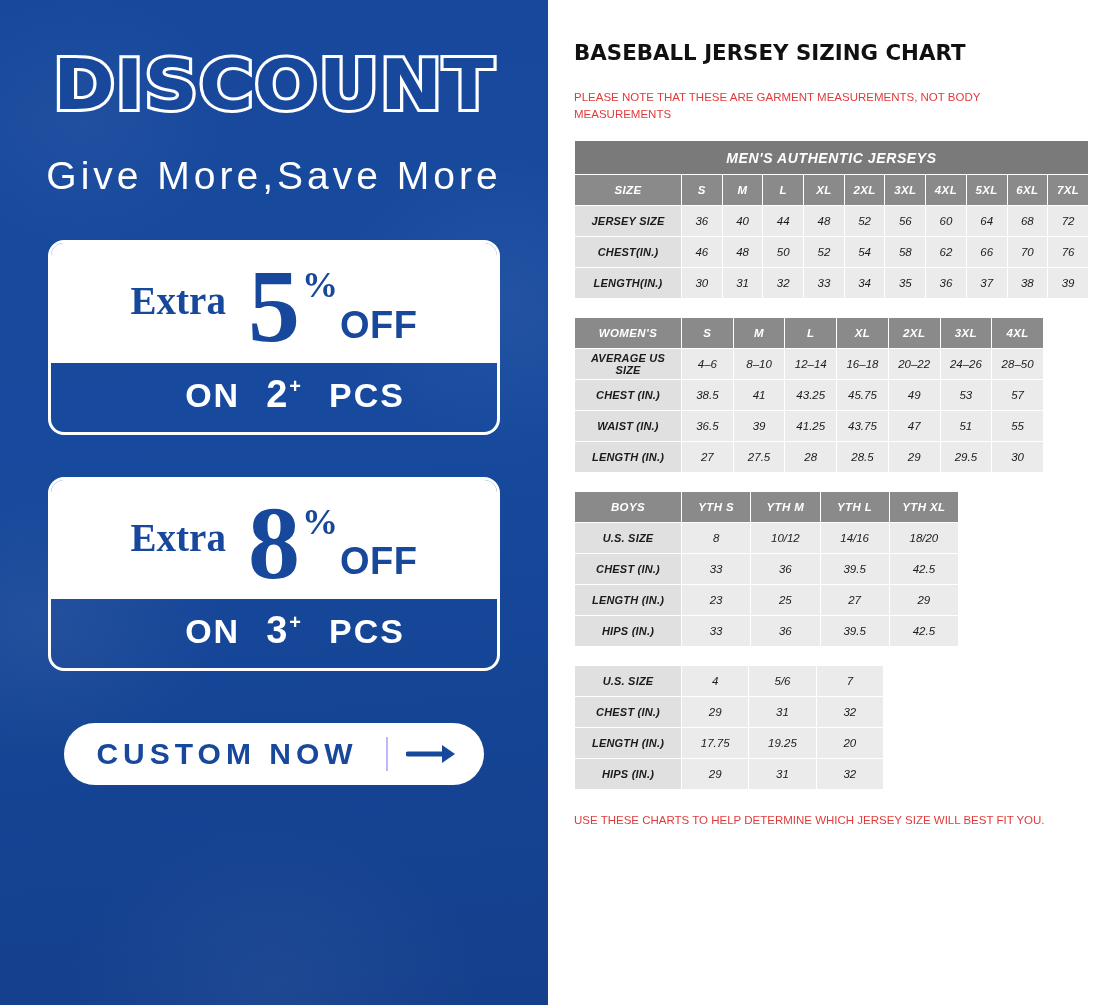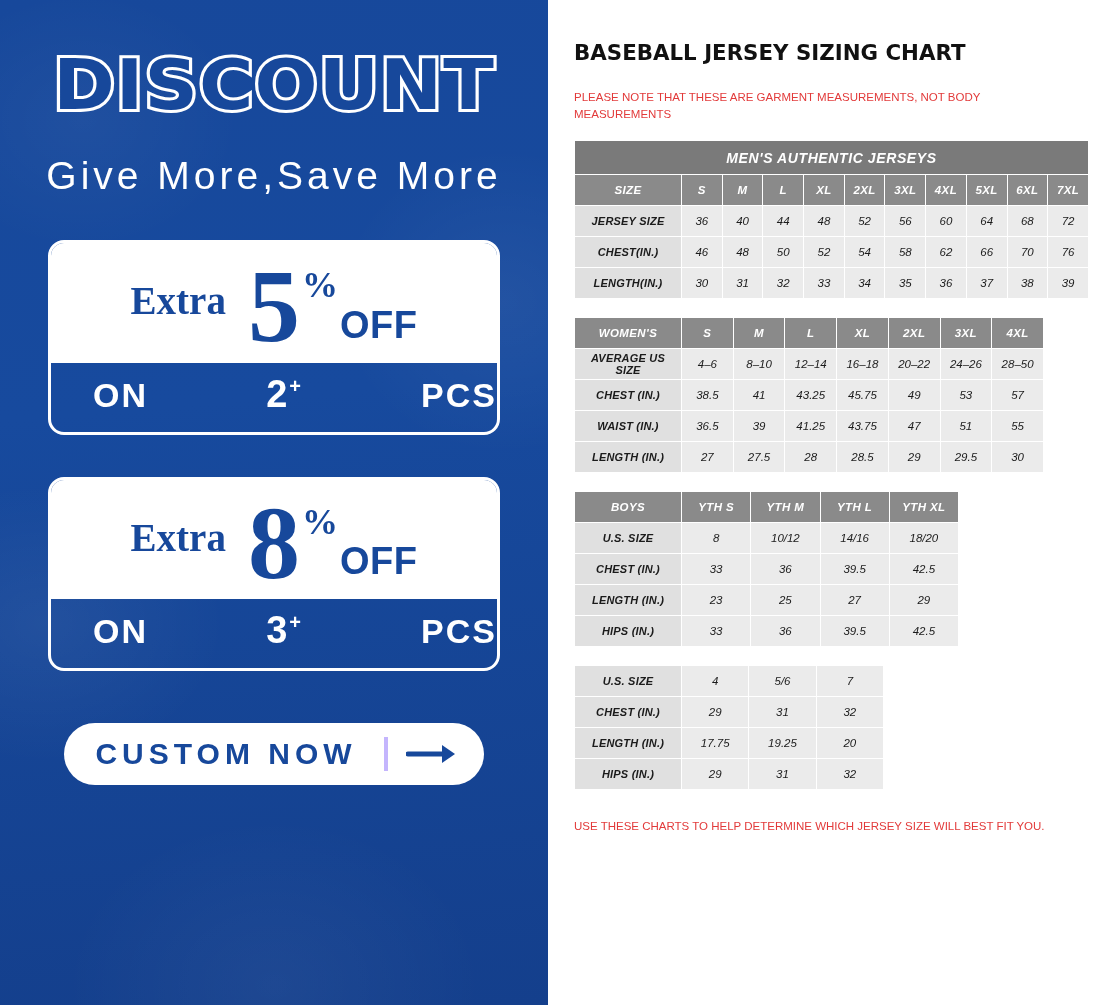--- a/index.html
+++ b/index.html
@@ -114,21 +114,21 @@
     font-weight: bold;
     font-family: "Liberation Sans", sans-serif;
     align-self: flex-end;
     margin-bottom: 6px;
     margin-left: 2px;
     letter-spacing: 0.5px;
   }
   .offer-card .bottom {
     display: flex;
     align-items: baseline;
-    justify-content: space-between;
+    justify-content: center;
     gap: 26px;
     color: #ffffff;
     padding: 10px 0 16px 14px;
     font-family: "Liberation Sans", sans-serif;
     font-weight: bold;
     font-size: 34px;
     letter-spacing: 2px;
     margin-left: 28px;
   }
   .offer-card .bottom .qty { font-size: 38px; }
@@ -147,21 +147,21 @@
     cursor: pointer;
   }
   .custom-btn .lbl {
     flex: 1;
     text-align: center;
     color: #17489b;
     font-size: 30px;
     font-weight: bold;
     letter-spacing: 5px;
     font-family: "Liberation Sans", sans-serif;
-    border-right: 4px solid #c4b5fd;
+    border-right: 2px solid #c4b5fd;
     padding-right: 10px;
     margin-left: 14px;
   }
   .custom-btn .arrow-wrap {
     width: 88px;
     display: flex;
     align-items: center;
     justify-content: center;
   }
   .arrow-ico { display: block; }
@@ -186,21 +186,21 @@
     color: #e23a3a;
     font-size: 11.5px;
     line-height: 1.45;
     margin-top: 24px;
     font-family: "Liberation Sans", sans-serif;
     max-width: 505px;
   }
   .chart-foot {
     color: #e23a3a;
     font-size: 11.5px;
-    margin-top: 30px;
+    margin-top: 24px;
     font-family: "Liberation Sans", sans-serif;
   }
 
   table.sz {
     border-collapse: collapse;
     margin-top: 18px;
     font-family: "Liberation Sans", sans-serif;
     table-layout: fixed;
     font-style: italic;
   }

